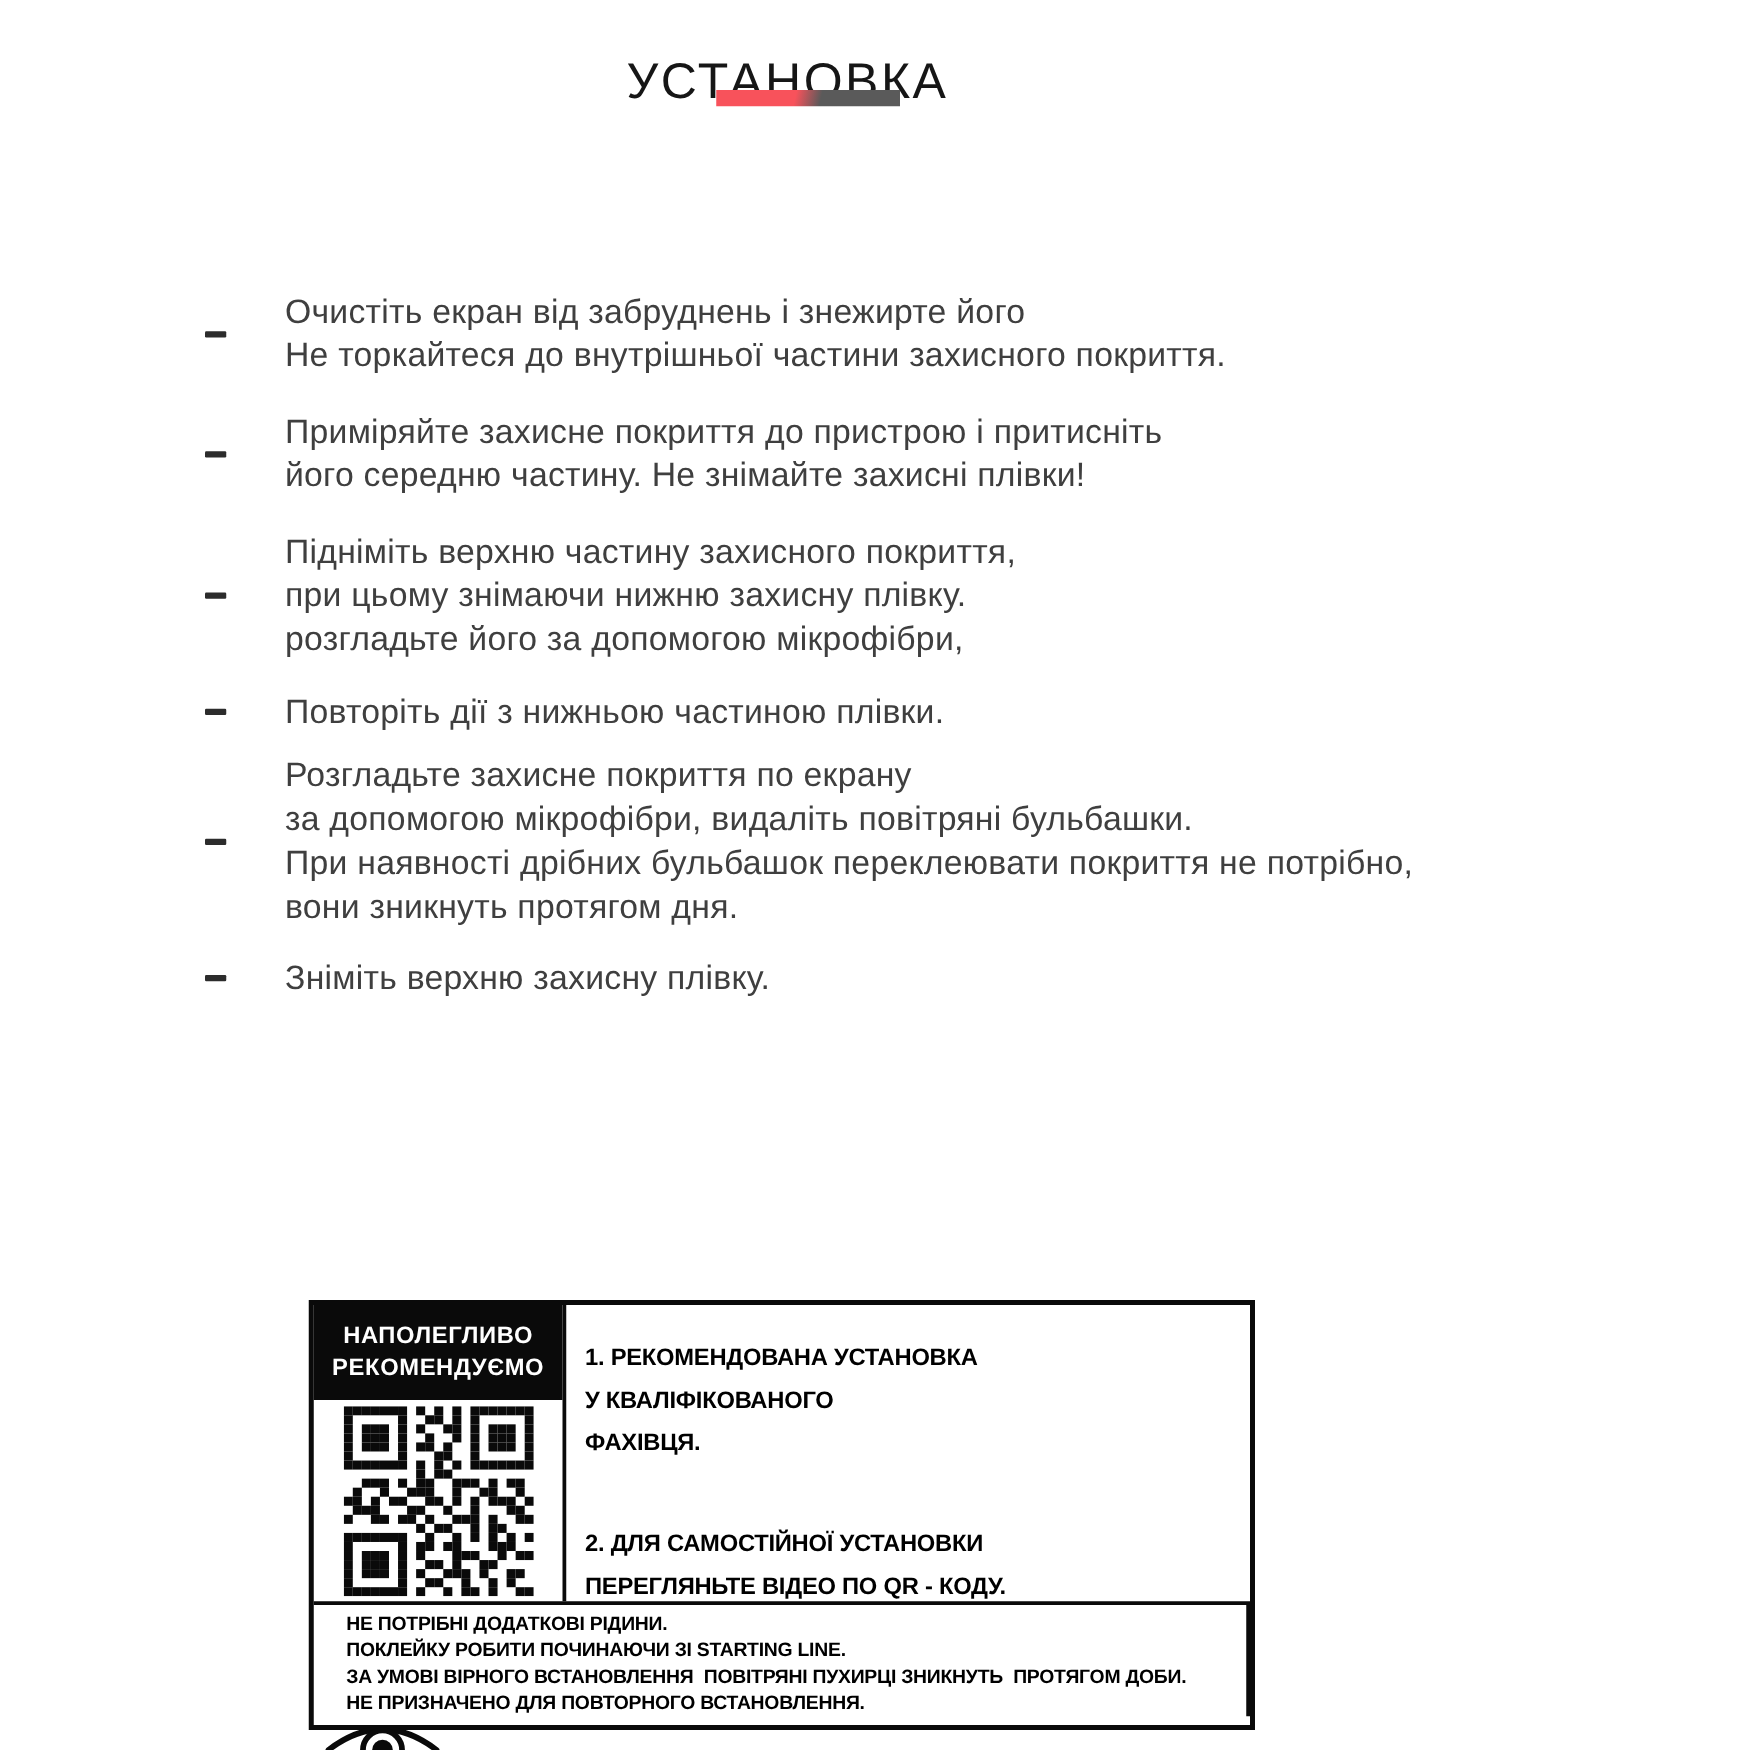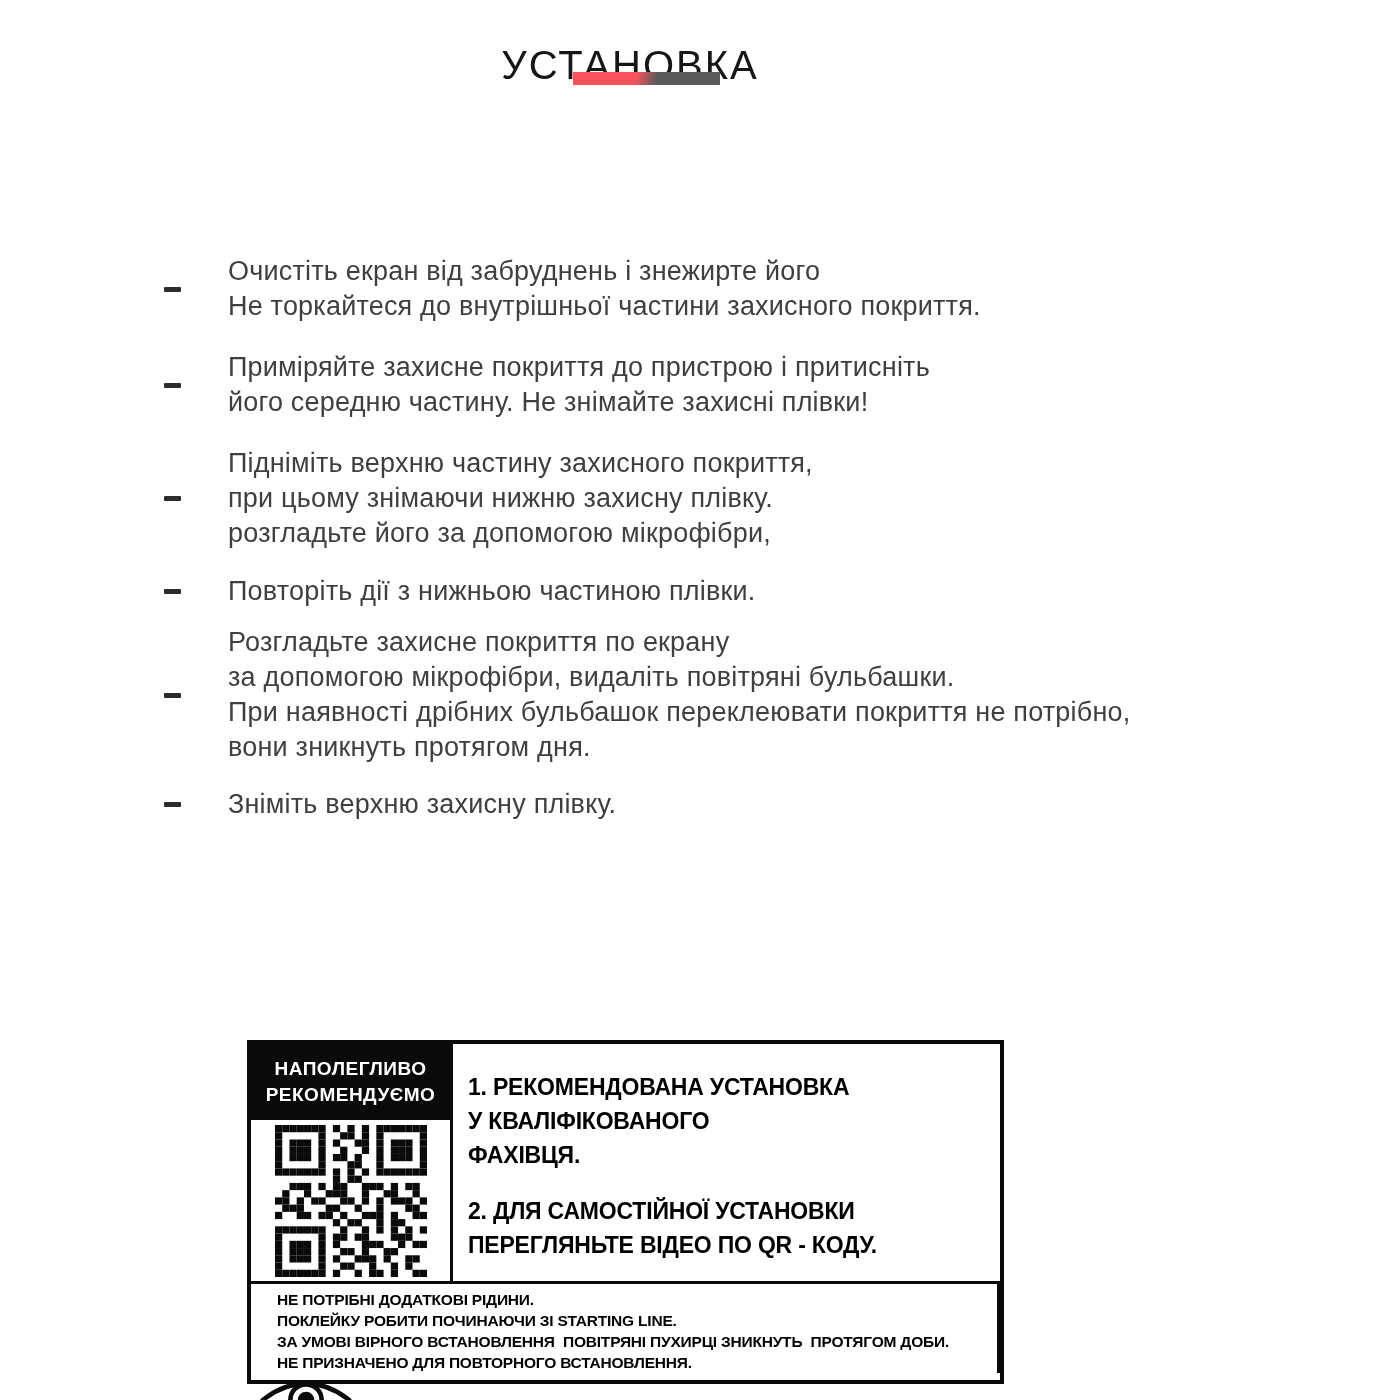--- a/index.html
+++ b/index.html
@@ -9,21 +9,21 @@
   
   .page-title{
     position:absolute;top:16px;left:0;width:1260px;text-align:center;
     font-size:40px;font-weight:500;letter-spacing:2px;color:#161616;
   }
   .title-bar{
     position:absolute;left:573px;top:72px;width:147px;height:13px;
     background:linear-gradient(102deg,var(--accent-red) 0%,var(--accent-red) 43%,var(--accent-gray) 57%,var(--accent-gray) 100%);
   }
   
-  .steps{position:absolute;left:164px;top:254px;width:1120px;}
+  .steps{position:absolute;left:164px;top:232px;width:1120px;}
   .step{display:flex;align-items:center;margin-top:26px;}
   .step:first-child{margin-top:0;}
   .step:nth-child(4){margin-top:23px;}
   .step:nth-child(5){margin-top:16px;align-items:center;}
   .step:nth-child(6){margin-top:22px;}
   .dash{flex:0 0 17px;height:5px;background:#2c2c2c;margin-right:47px;border-radius:1px;}
   .step-lines{flex:1;}
   .step-line{
     font-size:27px;line-height:35px;color:#3f3f3f;letter-spacing:0.2px;white-space:nowrap;
   }
@@ -36,23 +36,23 @@
   .rec-left{width:202px;border-right:3px solid #0a0a0a;box-sizing:border-box;display:flex;flex-direction:column;}
   .rec-header{
     background:#0a0a0a;color:#ffffff;height:76px;display:flex;flex-direction:column;
     justify-content:center;align-items:center;text-align:center;
   }
   .rec-header div{font-size:19px;font-weight:bold;line-height:26px;letter-spacing:0.5px;}
   .qr-area{flex:1;display:flex;align-items:center;justify-content:center;}
   .qr-area svg{width:152px;height:152px;}
   .rec-right{flex:1;padding:26px 10px 0 15px;box-sizing:border-box;}
   .rec-item div{
-    font-size:23px;font-weight:bold;color:#000;line-height:34px;letter-spacing:-0.2px;white-space:nowrap;
-  }
-  .rec-item2{margin-top:22px;}
+    font-size:19px;font-weight:bold;color:#000;line-height:34px;letter-spacing:-0.2px;white-space:nowrap;
+  }
+  .rec-item2{margin-top:47px;}
   .rec-bottom{display:flex;height:93px;box-sizing:border-box;flex-direction:column;}
   .rec-notes{
     flex:1;border-right:3px solid #0a0a0a;box-sizing:border-box;
     padding:5px 0 0 26px;
   }
   .note{
     font-size:15.5px;font-weight:bold;color:#000;line-height:21px;
     letter-spacing:-0.2px;white-space:pre;
   }
   .eye-cell{width:110px;display:flex;align-items:center;justify-content:center;}

